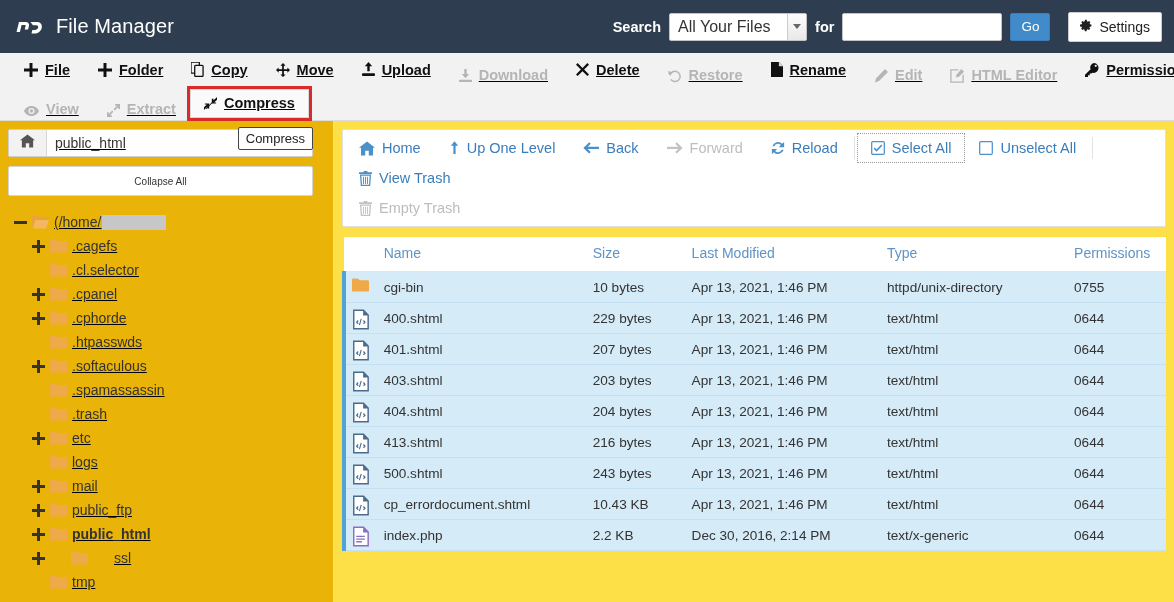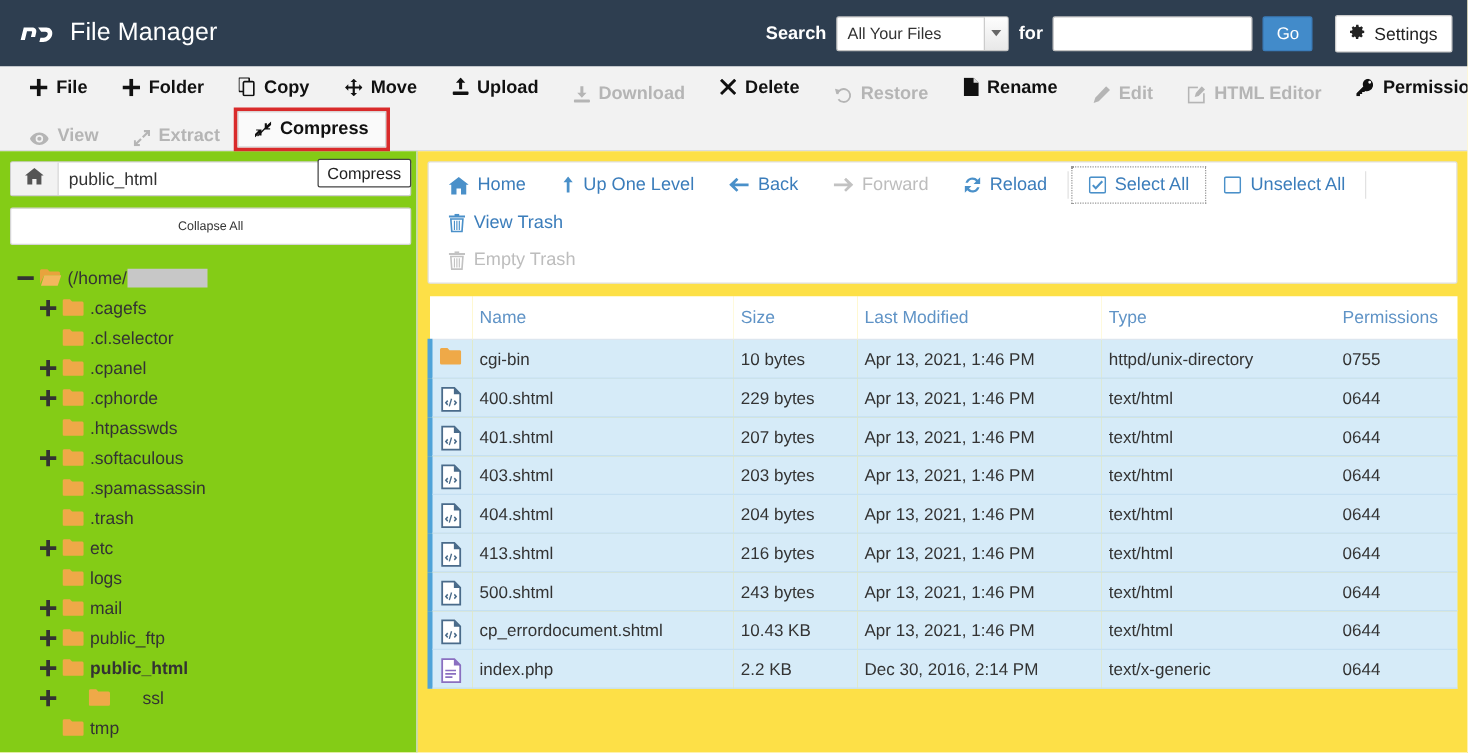--- a/index.html
+++ b/index.html
@@ -48,21 +48,21 @@
   }
   .search-for { font-weight: 700; }
   .select-box {
     position: relative;
     width: 138px; height: 28px;
     background: #fff;
     border: 1px solid #c3c3c3;
     border-radius: 2px;
     display: flex; align-items: center;
     padding: 0 24px 0 8px;
-    font-size: 13px;
+    font-size: 16px;
     color: #333;
     cursor: pointer;
   }
   .select-box .caret {
     position: absolute;
     right: 0; top: 0; bottom: 0;
     width: 19px;
     background: linear-gradient(#fdfdfd, #e8e8e8);
     border-left: 1px solid #ccc;
     display: flex; align-items: center; justify-content: center;
@@ -112,20 +112,21 @@
   
   .toolbar {
     background: #f2f2f2;
     border-bottom: 1px solid #dcdcdc;
     padding: 0 10px;
   }
   .tb-row {
     display: flex;
     align-items: center;
     height: 33px;
+    text-decoration: underline;
   }
   .tb-row.second { height: 34px; }
   .tb-item {
     display: flex; align-items: center;
     gap: 7px;
     height: 29px;
     padding: 0 13px;
     font-size: 14.5px;
     color: #111;
     font-weight: 700;
@@ -151,24 +152,25 @@
 
   
   .body-split {
     display: flex;
     height: calc(602px - 53px - 68px);
   }
   .sidebar {
     width: 334px;
     flex: 0 0 334px;
     border-right: 1px solid #ddd;
-    background: #84cc16;
-    padding: 8px 4px 0 8px;
+    background: #eab308;
+    padding: 8px 20px 0 8px;
     position: relative;
     overflow: hidden;
+    text-decoration: underline;
   }
   .path-row {
     display: flex;
     align-items: stretch;
     height: 28px;
     border: 1px solid #cfcfcf;
     border-radius: 2px;
     background: #fff;
     position: relative;
   }

